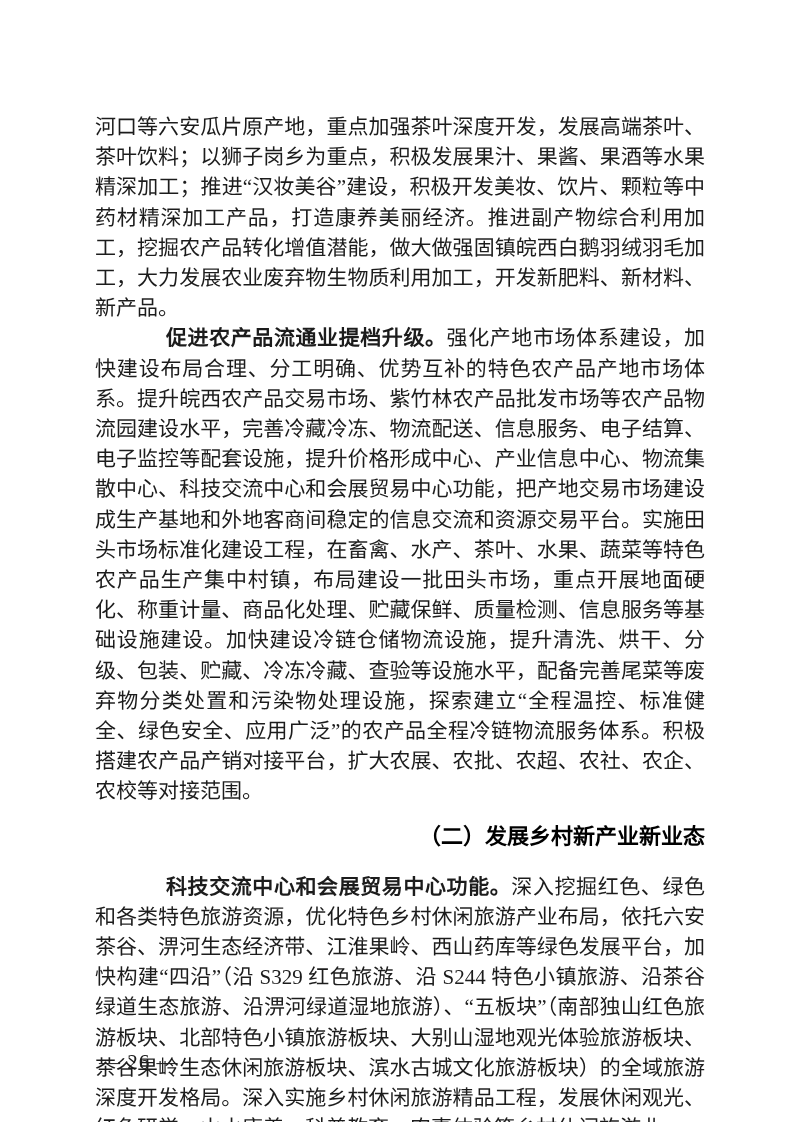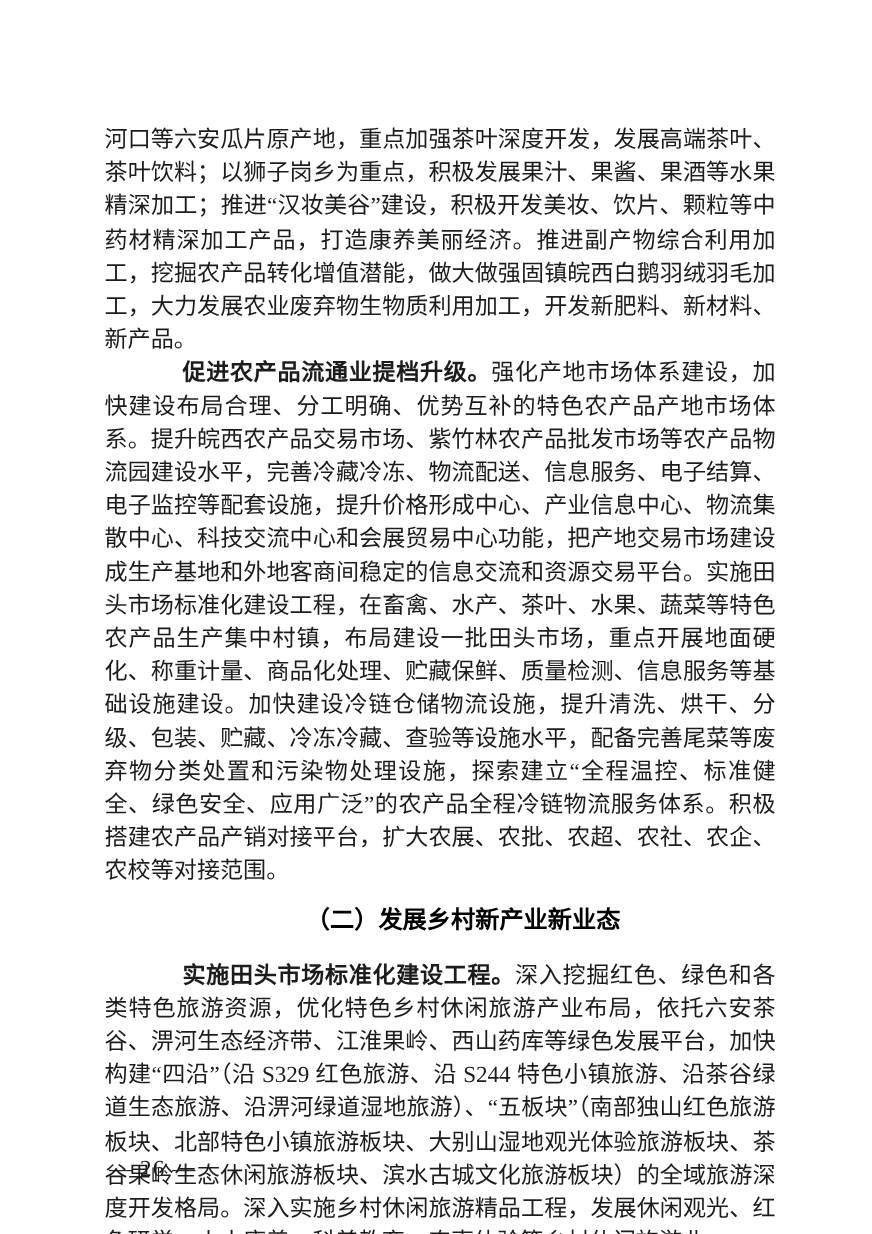--- a/index.html
+++ b/index.html
@@ -38,37 +38,37 @@
     margin-left: 29px;
   }
   .section-heading {
     font-family: "Liberation Sans", "DejaVu Sans", sans-serif;
     font-size: 22px;
     font-weight: bold;
     color: #000000;
     line-height: 32px;
     margin: 14px 0 19px 0;
     text-indent: 42px;
-    text-align: center;
+    text-align: right;
   }
   .page-number {
     position: absolute;
     left: 99px;
     top: 1014px;
     font-size: 21px;
     line-height: 24px;
     color: #1c1c1c;
     letter-spacing: 1px;
     margin-top: 36px;
   }
 </style>
 </head>
 <body>
 
 <div class="page">
   <div class="content">
     <p class="para">河口等六安瓜片原产地，重点加强茶叶深度开发，发展高端茶叶、茶叶饮料；以狮子岗乡为重点，积极发展果汁、果酱、果酒等水果精深加工；推进“汉妆美谷”建设，积极开发美妆、饮片、颗粒等中药材精深加工产品，打造康养美丽经济。推进副产物综合利用加工，挖掘农产品转化增值潜能，做大做强固镇皖西白鹅羽绒羽毛加工，大力发展农业废弃物生物质利用加工，开发新肥料、新材料、新产品。</p>
     <p class="para indent"><b class="lead">促进农产品流通业提档升级。</b><span>强化产地市场体系建设，加快建设布局合理、分工明确、优势互补的特色农产品产地市场体系。提升皖西农产品交易市场、紫竹林农产品批发市场等农产品物流园建设水平，完善冷藏冷冻、物流配送、信息服务、电子结算、电子监控等配套设施，提升价格形成中心、产业信息中心、物流集散中心、科技交流中心和会展贸易中心功能，把产地交易市场建设成生产基地和外地客商间稳定的信息交流和资源交易平台。实施田头市场标准化建设工程，在畜禽、水产、茶叶、水果、蔬菜等特色农产品生产集中村镇，布局建设一批田头市场，重点开展地面硬化、称重计量、商品化处理、贮藏保鲜、质量检测、信息服务等基础设施建设。加快建设冷链仓储物流设施，提升清洗、烘干、分级、包装、贮藏、冷冻冷藏、查验等设施水平，配备完善尾菜等废弃物分类处置和污染物处理设施，探索建立“全程温控、标准健全、绿色安全、应用广泛”的农产品全程冷链物流服务体系。积极搭建农产品产销对接平台，扩大农展、农批、农超、农社、农企、农校等对接范围。</span></p>
     <h2 class="section-heading">（二）发展乡村新产业新业态</h2>
-    <p class="para indent"><b class="lead">实施田头市场标准化建设工程。</b><span>深入挖掘红色、绿色和各类特色旅游资源，优化特色乡村休闲旅游产业布局，依托六安茶谷、淠河生态经济带、江淮果岭、西山药库等绿色发展平台，加快构建“四沿”（沿 S329 红色旅游、沿 S244 特色小镇旅游、沿茶谷绿道生态旅游、沿淠河绿道湿地旅游）、“五板块”（南部独山红色旅游板块、北部特色小镇旅游板块、大别山湿地观光体验旅游板块、茶谷果岭生态休闲旅游板块、滨水古城文化旅游板块）的全域旅游深度开发格局。深入实施乡村休闲旅游精品工程，发展休闲观光、红色研学、山水康养、科普教育、农事体验等乡村休闲旅游业</span></p>
+    <p class="para indent"><b class="lead">科技交流中心和会展贸易中心功能。</b><span>深入挖掘红色、绿色和各类特色旅游资源，优化特色乡村休闲旅游产业布局，依托六安茶谷、淠河生态经济带、江淮果岭、西山药库等绿色发展平台，加快构建“四沿”（沿 S329 红色旅游、沿 S244 特色小镇旅游、沿茶谷绿道生态旅游、沿淠河绿道湿地旅游）、“五板块”（南部独山红色旅游板块、北部特色小镇旅游板块、大别山湿地观光体验旅游板块、茶谷果岭生态休闲旅游板块、滨水古城文化旅游板块）的全域旅游深度开发格局。深入实施乡村休闲旅游精品工程，发展休闲观光、红色研学、山水康养、科普教育、农事体验等乡村休闲旅游业</span></p>
   </div>
   <div class="page-number">— 26 —</div>
 </div>
 
 </body></html>

